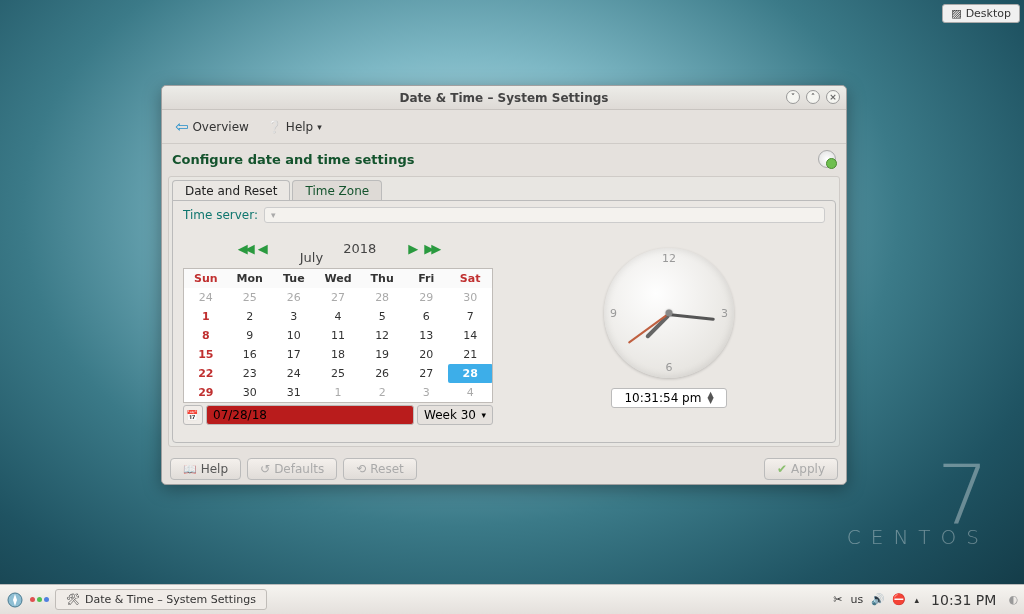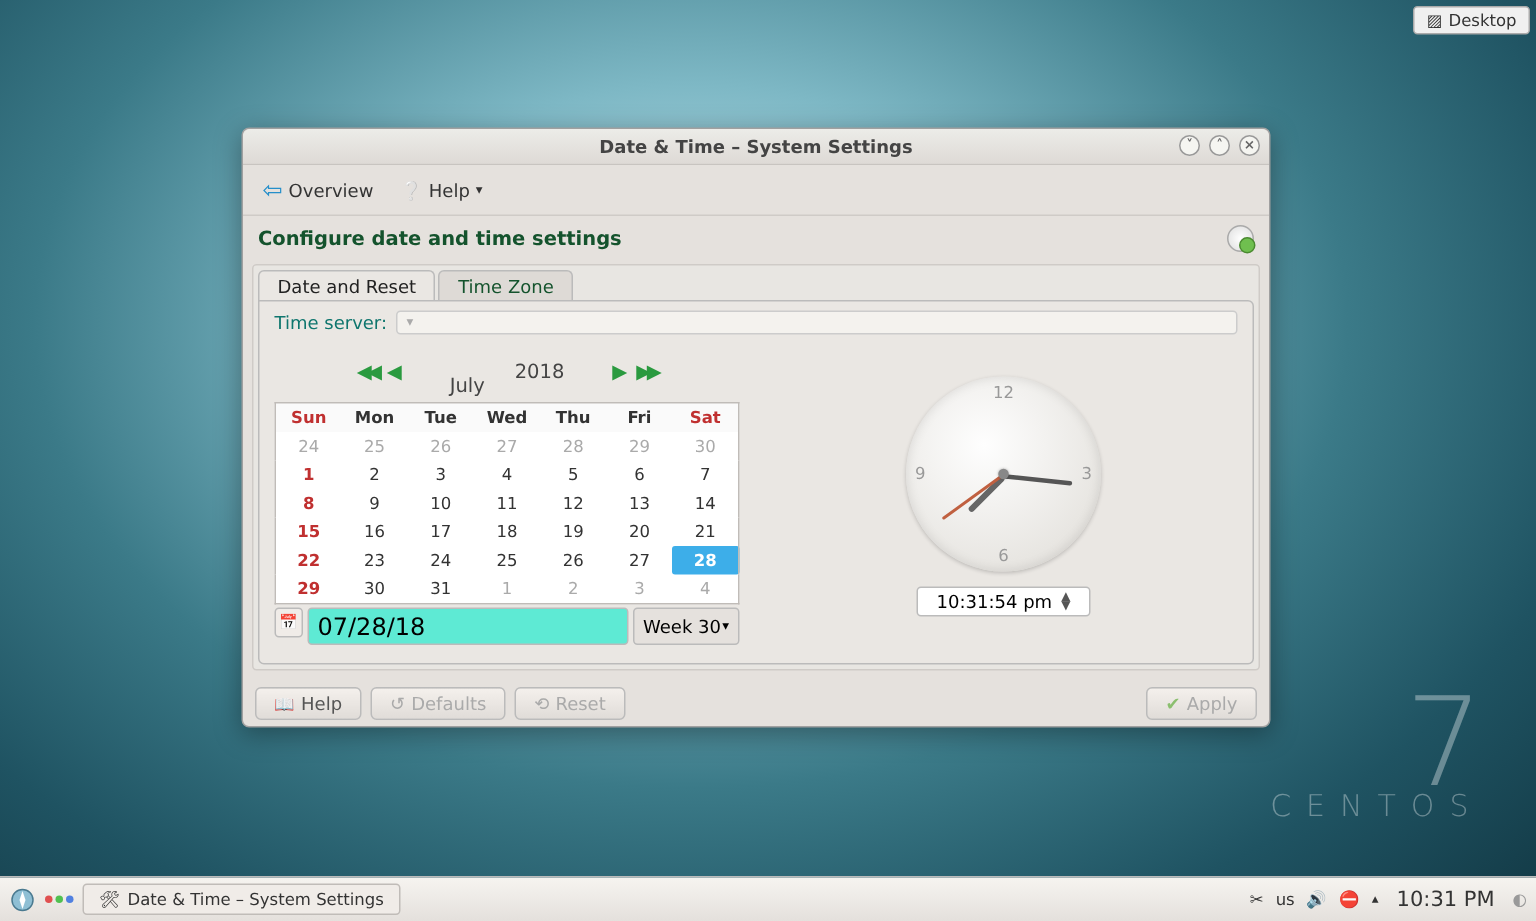--- a/index.html
+++ b/index.html
@@ -69,21 +69,21 @@
 .calendar th, .calendar td { text-align: center; padding: 3px 0; width: 14.28%; }
 .calendar th { font-weight: bold; color: #333; background: #fafafa; }
 .calendar th.sun, .calendar th.sat { color: #c03030; }
 .calendar td { color: #333; }
 .calendar td.other { color: #aaa; }
 .calendar td.sun { color: #c03030; font-weight: bold; }
 .calendar td.selected { background: #3daee9; color: #fff; border-radius: 2px; font-weight: bold; }
 
 .date-row { display: flex; gap: 3px; margin-top: 2px; }
 .date-icon { width: 20px; height: 20px; border: 1px solid #bbb; border-radius: 3px; background: #f0ece8; display: flex; align-items: center; justify-content: center; font-size: 10px; }
-.date-input { flex: 1; border: 1px solid #bbb; border-radius: 3px; background: #5eead4; padding: 2px 6px; font-size: 16px; }
+.date-input { flex: 1; border: 1px solid #bbb; border-radius: 3px; background: #b91c1c; padding: 2px 6px; font-size: 12px; }
 .week-combo { width: 76px; border: 1px solid #bbb; border-radius: 3px; background: #e5e1dd; padding: 2px 6px; font-size: 12px; display: flex; justify-content: space-between; align-items: center; }
 
 .clock-pane { flex: 1; display: flex; flex-direction: column; align-items: center; justify-content: center; gap: 10px; }
 .clock { width: 130px; height: 130px; border-radius: 50%; background: radial-gradient(circle at 40% 35%, #fefefe, #e8e6e2 70%, #d8d4d0); position: relative; box-shadow: inset 0 0 8px rgba(0,0,0,0.1), 0 1px 3px rgba(0,0,0,0.2); }
 .clock-num { position: absolute; font-size: 11px; color: #999; }
 .hand { position: absolute; left: 50%; top: 50%; transform-origin: 0 50%; background: #666; border-radius: 2px; }
 .hand.hour { width: 32px; height: 4px; }
 .hand.minute { width: 46px; height: 3px; background: #555; }
 .hand.second { width: 50px; height: 1.5px; background: #c06040; }
 .clock-dot { position: absolute; left: 50%; top: 50%; width: 7px; height: 7px; background: #888; border-radius: 50%; transform: translate(-50%,-50%); box-shadow: 0 0 2px rgba(0,0,0,0.3); }

